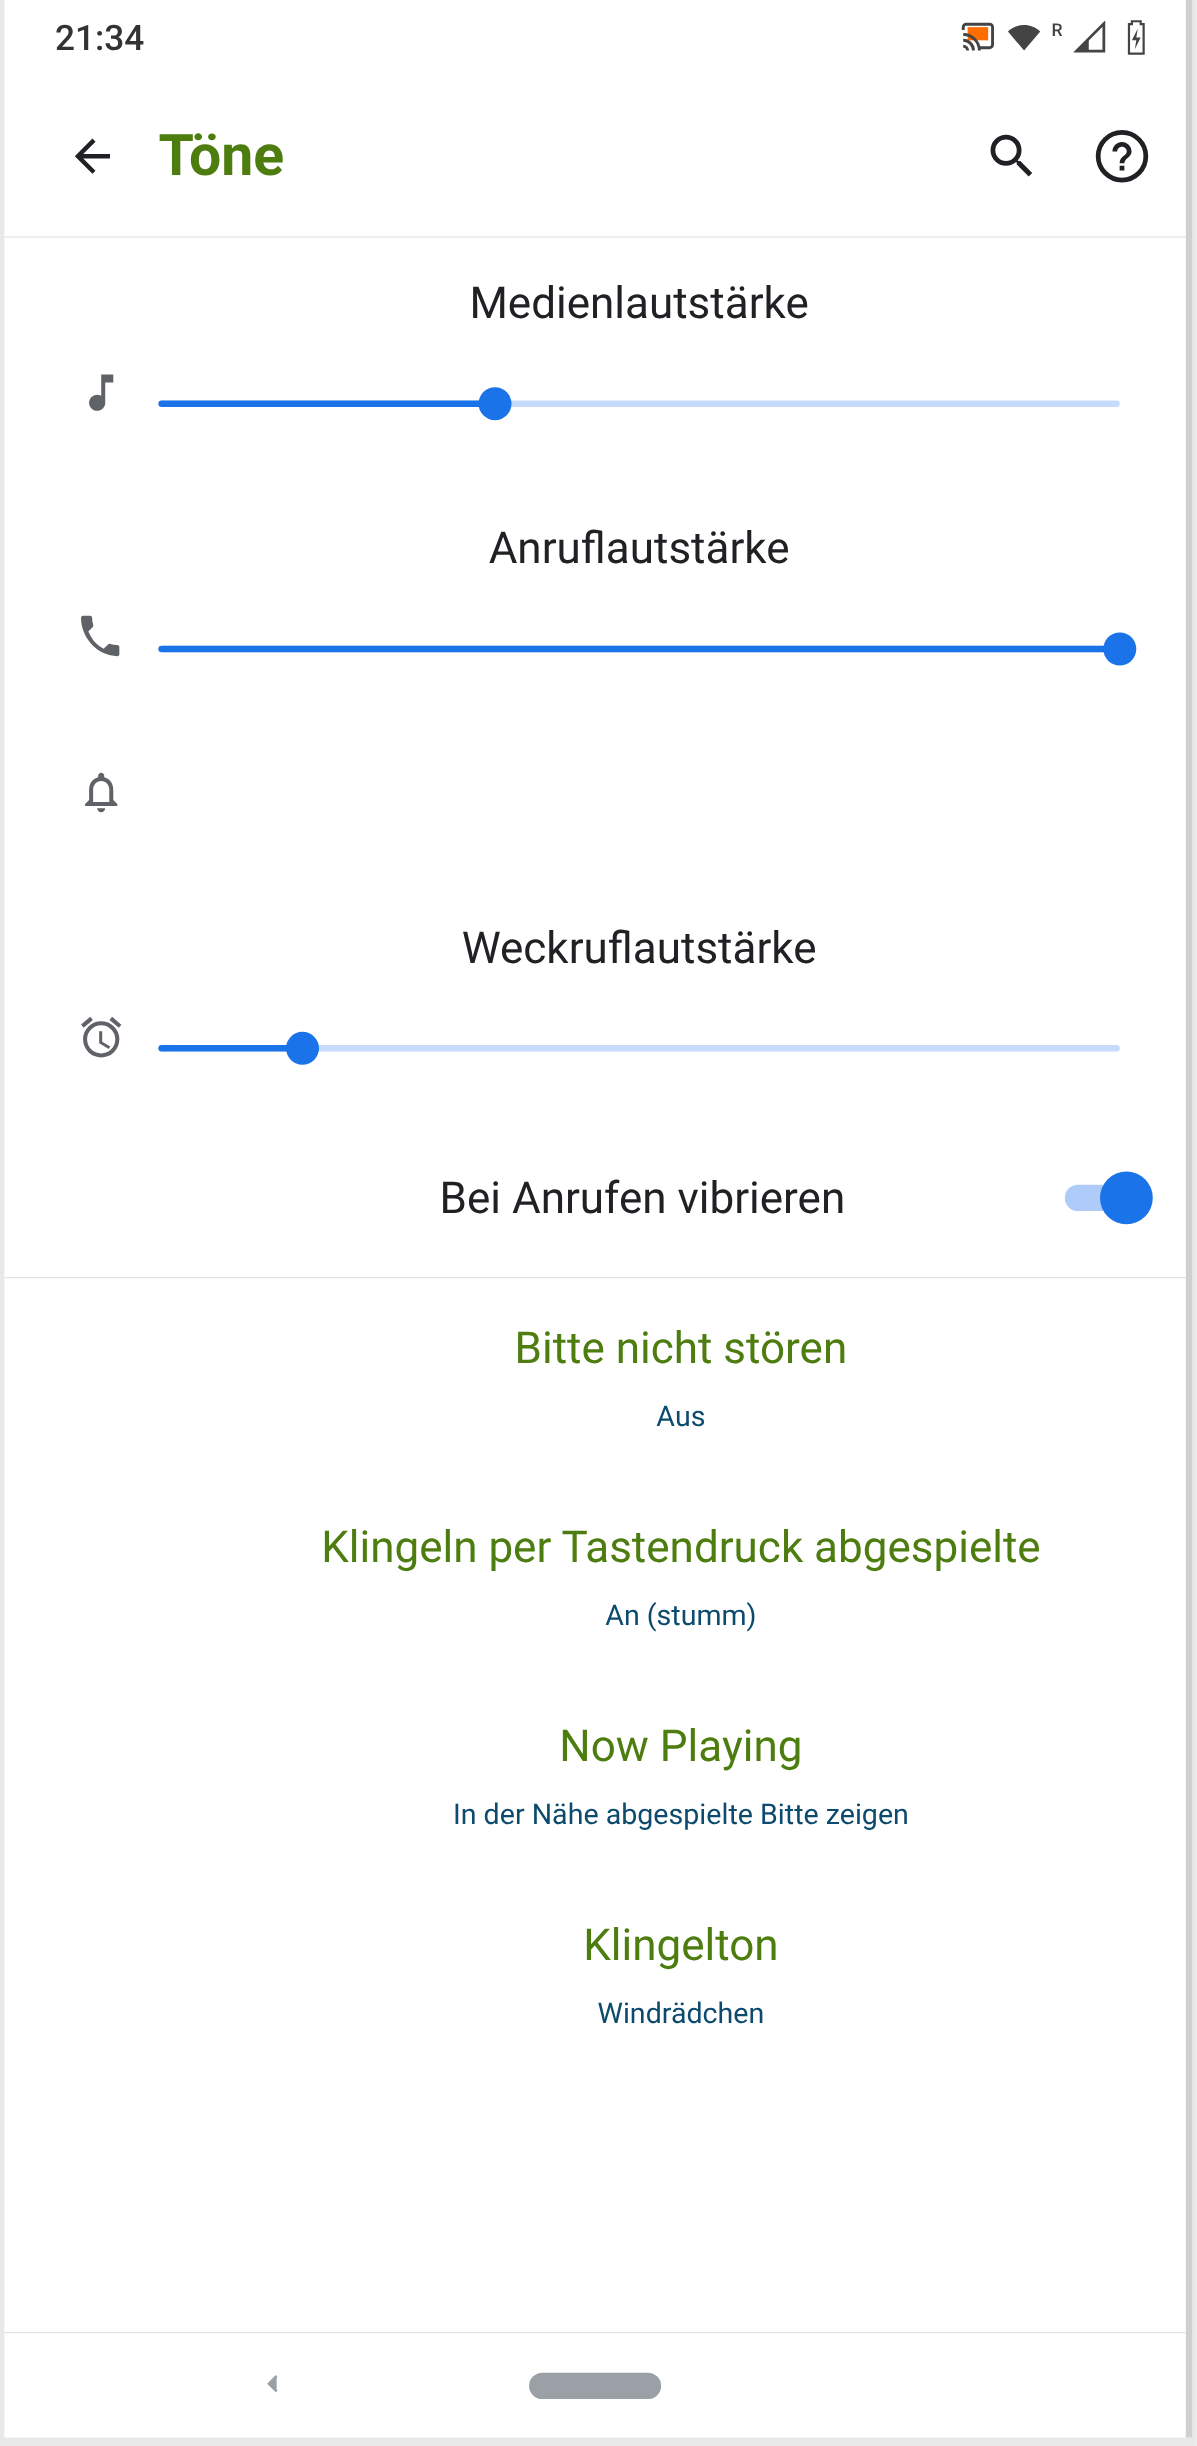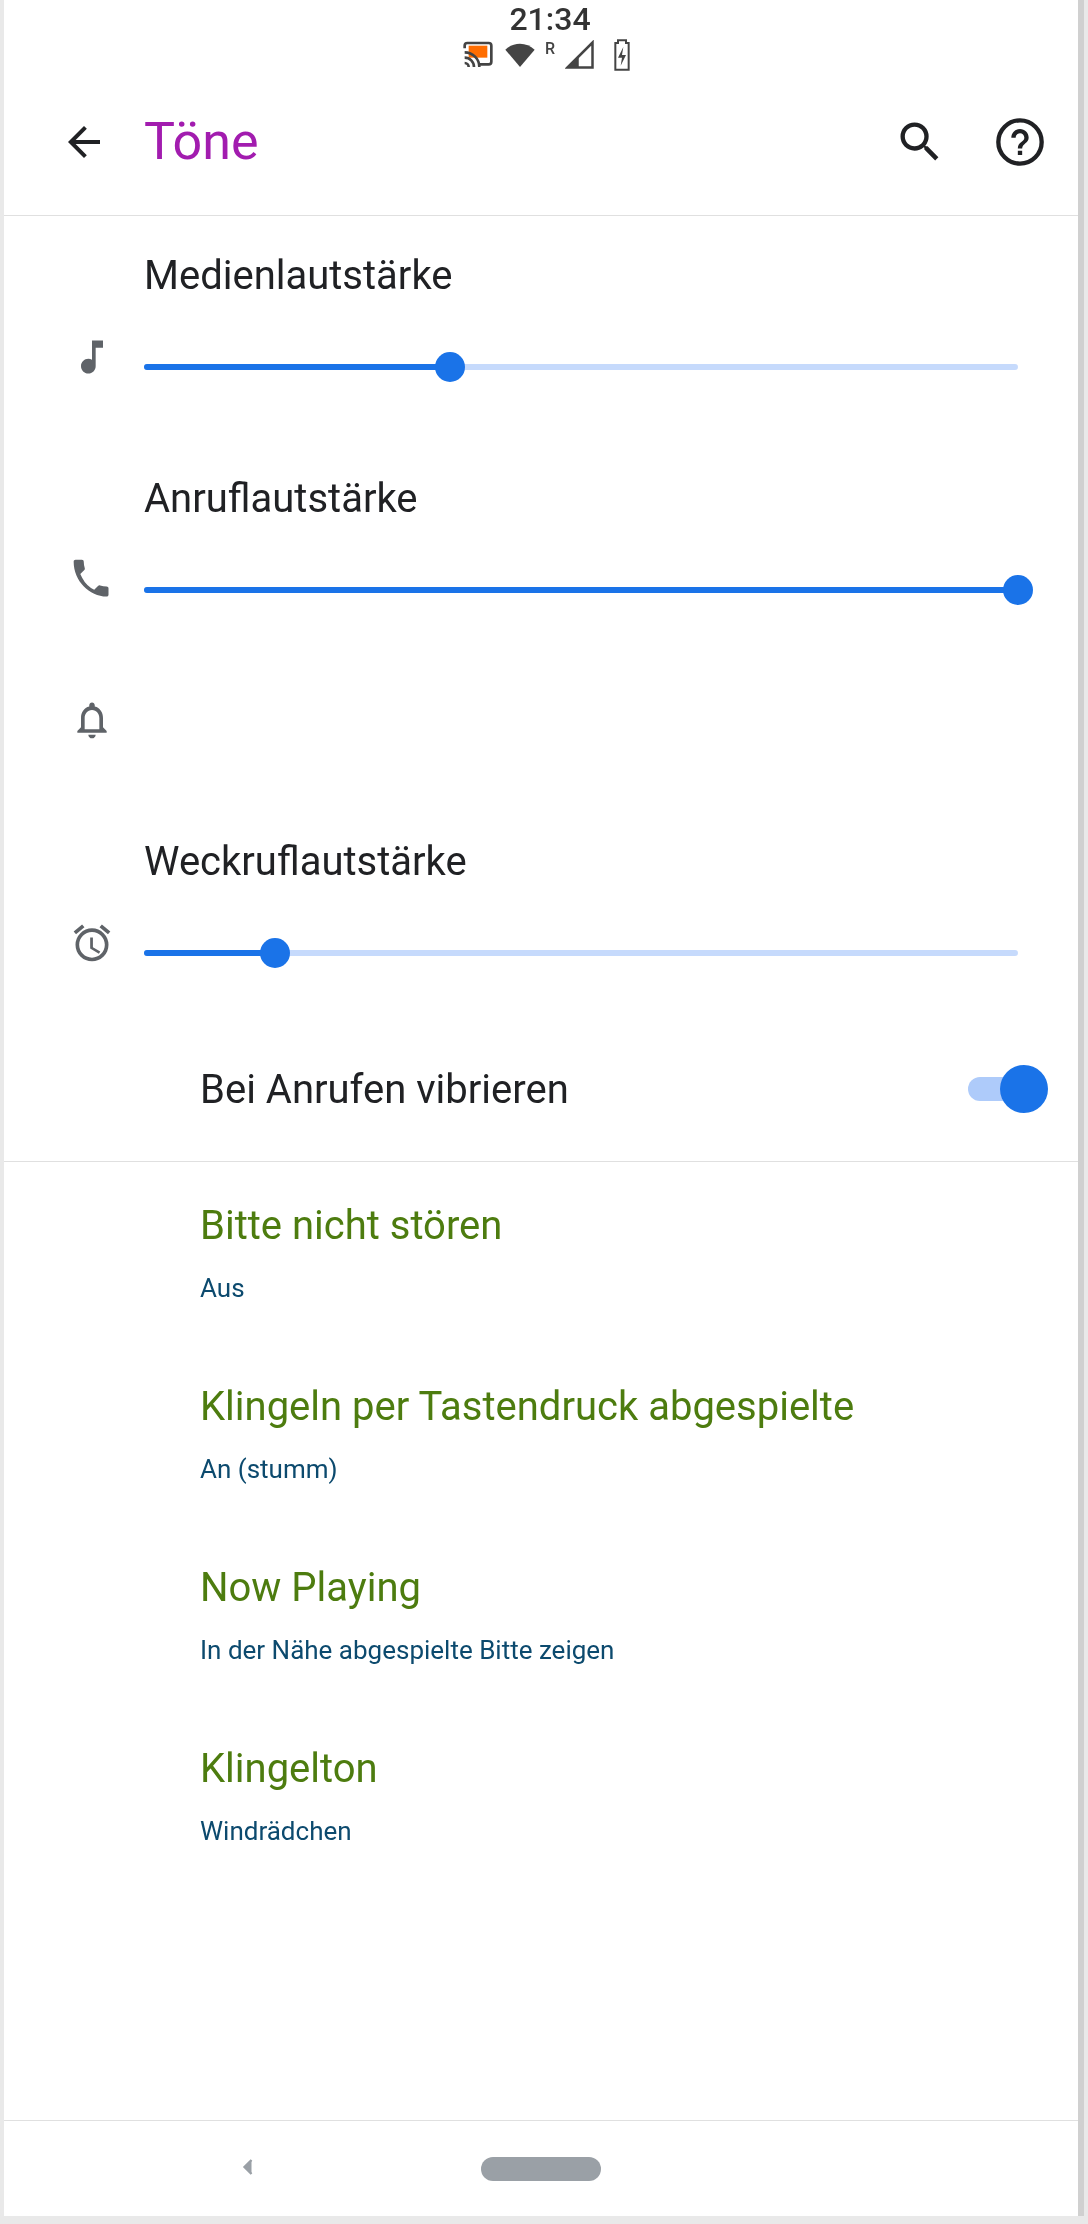--- a/index.html
+++ b/index.html
@@ -16,41 +16,41 @@
     background:#ffffff;
     display:flex; flex-direction:column;
     border-right:6px solid #d0d0d0;
   }
 
   
   .statusbar {
     height:68px;
     display:flex; align-items:center;
     padding:0 28px 0 46px;
-    font-size:32px; font-weight:500; color:#333;flex-direction:column;
+    font-size:32px; font-weight:500; color:#333;
   }
   .statusbar .spacer { flex:1; }
   .statusbar .icons { display:flex; align-items:center; gap:8px; }
   .sb-icon { width:34px; height:34px; display:flex; align-items:center; justify-content:center; }
   .sb-r { font-size:16px; font-weight:500; color:#444; margin-bottom:14px; }
 
   
   .appbar {
     height:148px;
     display:flex; align-items:center;
     padding:0 28px 0 40px;
     border-bottom:1px solid #e0e0e0;
   }
   .appbar .back { width:80px; display:flex; align-items:center; }
-  .appbar .title { flex:1; font-size:52px; font-weight:400; color:#a21caf; margin-left:20px; }
+  .appbar .title { flex:1; font-size:52px; font-weight:700; color:#4d7c0f; margin-left:20px; }
   .appbar .actions { display:flex; gap:40px; align-items:center; }
   .iconbtn { width:60px; height:60px; display:flex; align-items:center; justify-content:center; }
 
   
-  .content { flex:1; overflow:hidden; }
+  .content { flex:1; overflow:hidden;text-align:center; }
 
   .slider-row {
     display:flex; align-items:flex-end;
     padding:36px 60px 60px 36px;
   }
   .slider-row .ic {
     width:104px; display:flex; align-items:center; justify-content:center;
     color:#5f6368; padding-bottom:0px;
   }
   .slider-row .col { flex:1; }

